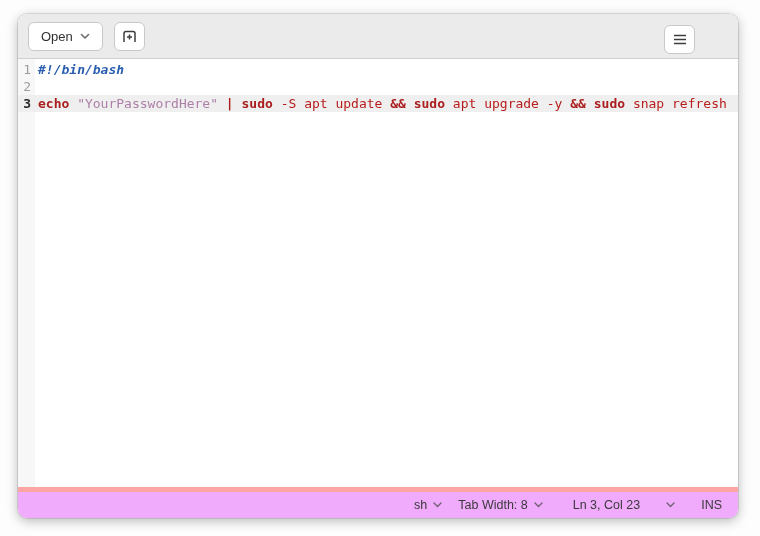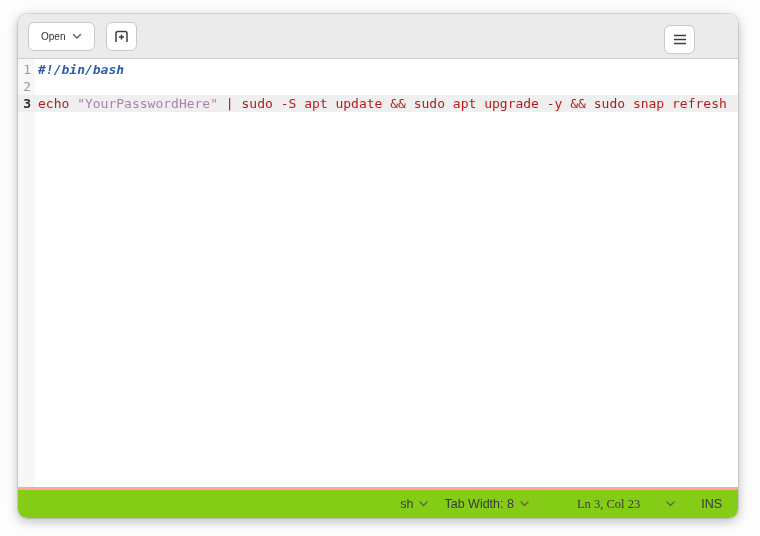--- a/index.html
+++ b/index.html
@@ -28,21 +28,21 @@
     position:relative;
   }
   .hb-left { display:flex; align-items:center; gap:11px; }
   .hb-right { display:flex; align-items:center; gap:12px; margin-left:auto;flex-direction:column; }
   .btn {
     display:inline-flex; align-items:center; justify-content:center; gap:7px;
     height:29px; padding:0 12px;
     background:#ffffff;
     border:1px solid #c9c8c6;
     border-radius:6px;
-    font-size:10px; color:#303030;
+    font-size:13px; color:#303030;
     cursor:pointer;
   }
   .btn.icon-btn { width:31px; padding:0; }
   .title-block {
     position:absolute; left:50%; top:50%; transform:translate(-50%,-50%);
     text-align:center; line-height:1.1;
   }
   .title { font-size:13.5px; font-weight:bold; color:#2d2d2d; }
   .subtitle { font-size:10.5px; color:#9a9a9a; margin-top:1px; }
   .circle-btn {
@@ -69,40 +69,40 @@
   }
   .code-line { display:flex; position:relative; }
   .code-line.current { background:var(--current-line-bg,#efefef); }
   .line-no {
     flex:0 0 17px; text-align:right; padding-right:4px;
     color:#9c9c9c; user-select:none; position:relative;
   }
   .code-line.current .line-no { color:#2b2b2b; font-weight:bold; }
   .line-text { white-space:pre; color:#1a1a1a; padding-left:3px;text-align:center; }
   .tok-comment { color:var(--syntax-comment,#2a5db0); font-weight:bold; font-style:italic; }
-  .tok-keyword { color:var(--syntax-keyword,#aa1e1e); font-weight:normal; }
+  .tok-keyword { color:var(--syntax-keyword,#aa1e1e); font-weight:bold; }
   .tok-string  { color:var(--syntax-string,#ad7fa8); }
   .tok-plain   { color:#b91c1c; }
   
   .statusbar {
     flex:0 0 31px; height:31px;
-    background:#84cc16;
-    border-top:3px solid #fca5a5;
+    background:#f0abfc;
+    border-top:5px solid #fca5a5;
     display:flex; align-items:center; justify-content:flex-end;
     font-size:12.5px; color:#3a3a3a;
     padding:0 16px;
   }
   .sb-item {
     display:inline-flex; align-items:center; gap:6px;
     background:none; border:none; font-size:12.5px; color:#3a3a3a;
     cursor:pointer; font-family:inherit;
   }
   .gap-sm { margin-left:16px; }
   .gap-md { margin-left:26px; }
-  .gap-lg { margin-left:48px;font-family:Liberation Serif, serif; }
+  .gap-lg { margin-left:30px; }
   .chev { opacity:.75; }
 </style>
 </head>
 <body>
 
 <div class="window">
 
   <div class="headerbar">
     <div class="hb-left">
       <button class="btn">

